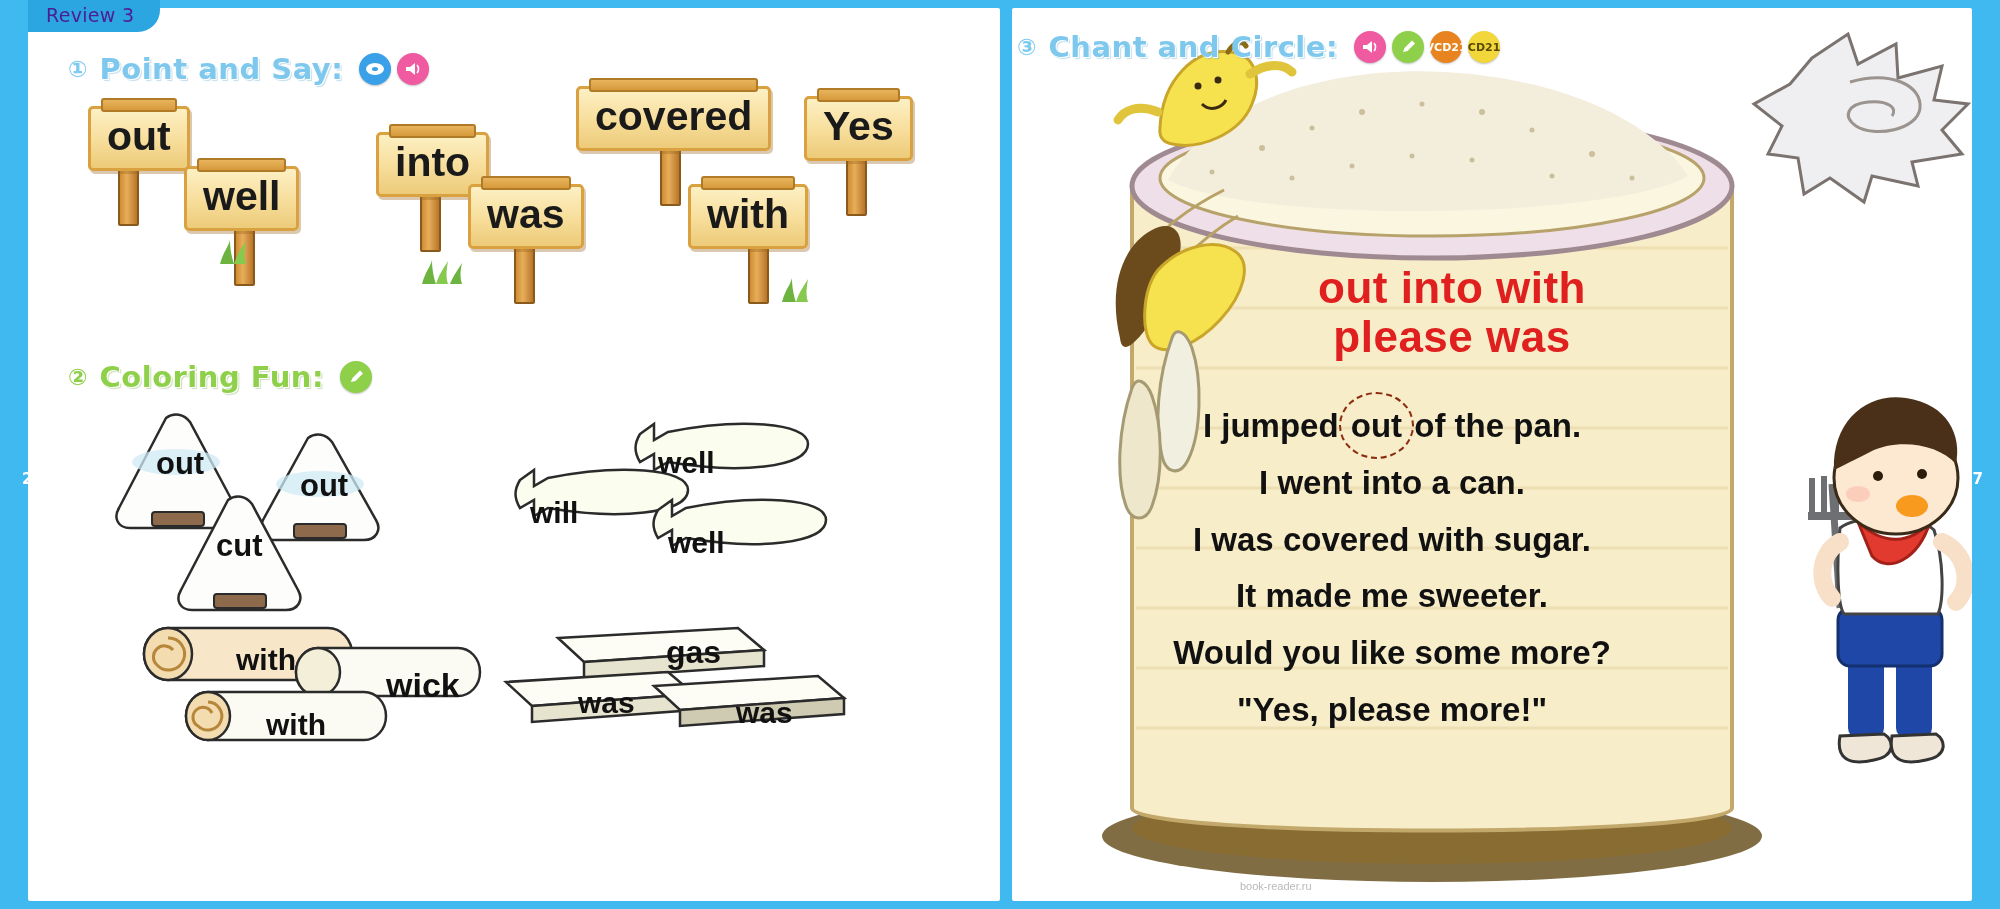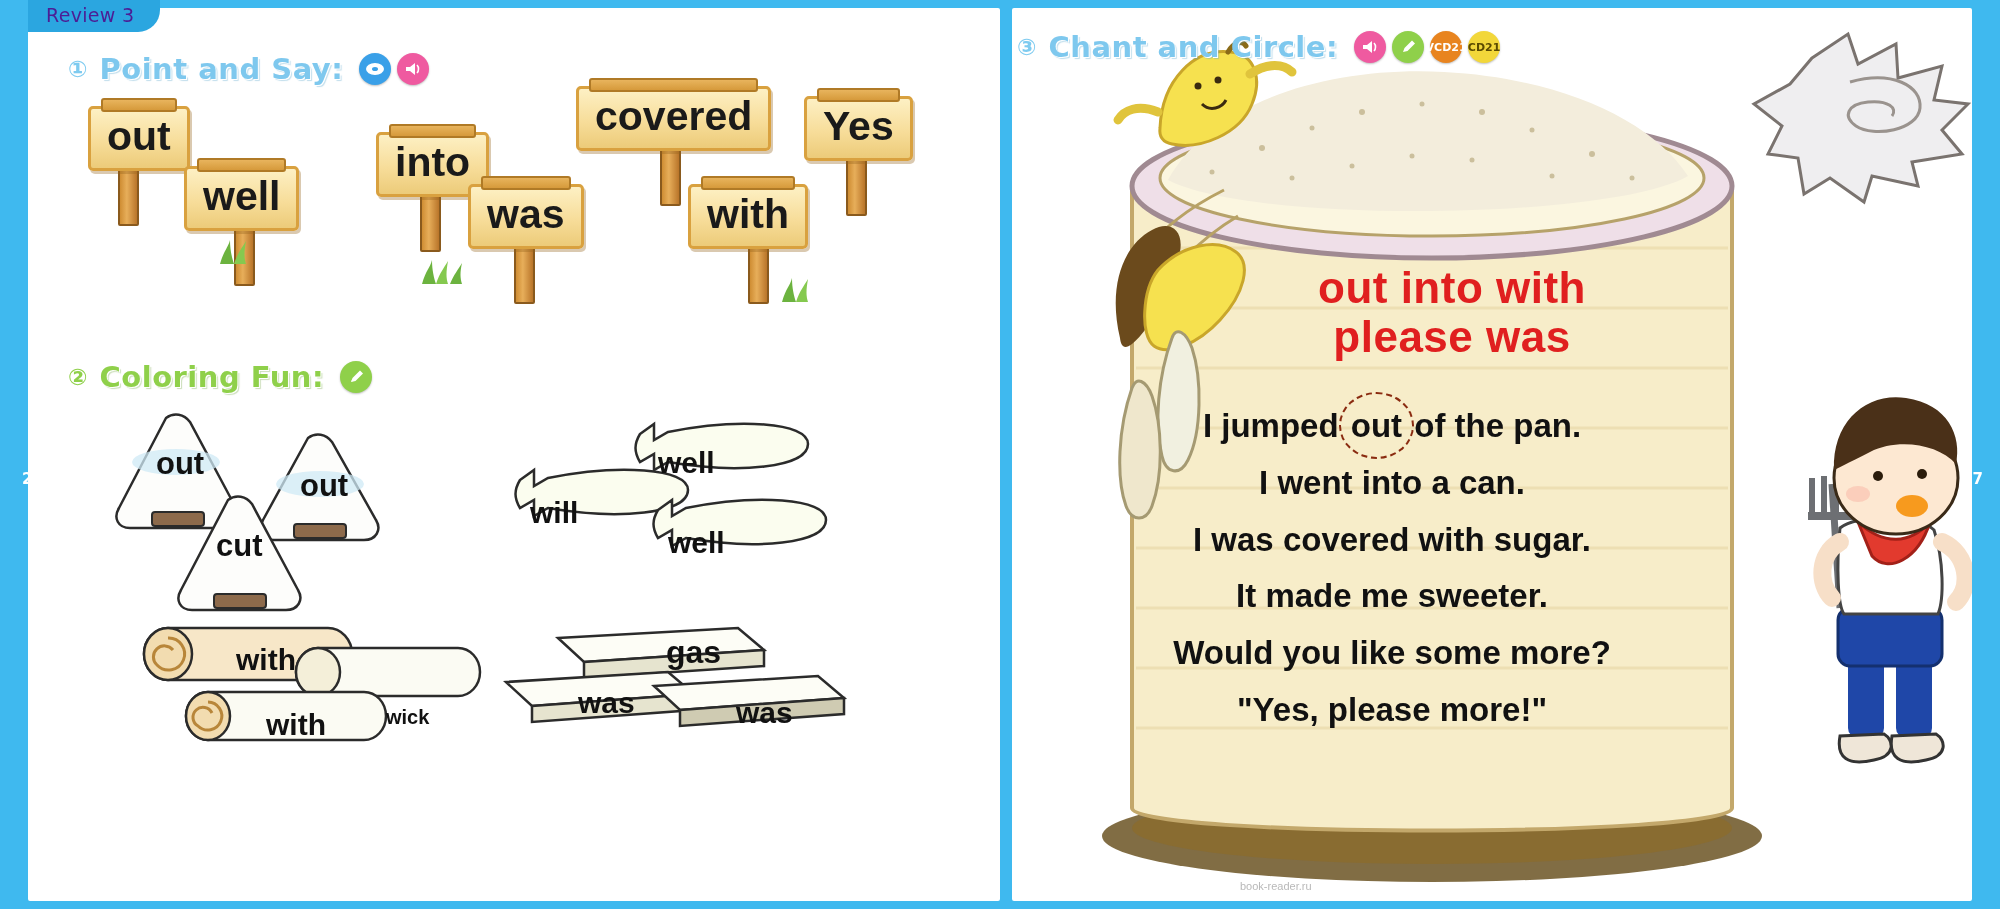--- a/index.html
+++ b/index.html
@@ -314,21 +314,21 @@
           <ellipse cx="40" cy="46" rx="24" ry="26" fill="#f2dcb0"></ellipse>
           <path d="M40 46 m0,-16 a16 16 0 1 1 -11 27 a11 11 0 1 1 16 -15" fill="none" stroke="#b8863a" stroke-width="3"></path>
           <path d="M190 40 L330 40 A22 24 0 0 1 330 88 L190 88 A22 24 0 0 1 190 40Z" fill="#fbfbf3"></path>
           <ellipse cx="190" cy="64" rx="22" ry="24" fill="#f4efd9"></ellipse>
           <path d="M80 84 L236 84 A22 24 0 0 1 236 132 L80 132 A22 24 0 0 1 80 84Z" fill="#fbfbf3"></path>
           <ellipse cx="80" cy="108" rx="22" ry="24" fill="#f2dcb0"></ellipse>
           <path d="M80 108 m0,-14 a14 14 0 1 1 -10 24 a10 10 0 1 1 14 -13" fill="none" stroke="#b8863a" stroke-width="3"></path>
         </g>
       </svg>
       <span class="shape-label" style="left:168px; top:235px; font-size:30px;">with</span>
-      <span class="shape-label" style="left:318px; top:258px; font-size:20px;margin-top:40px;">wick</span>
+      <span class="shape-label" style="left:318px; top:258px; font-size:34px;">wick</span>
       <span class="shape-label" style="left:198px; top:300px; font-size:30px;">with</span>
 
       <svg width="360" height="150" style="position:absolute;left:420px;top:212px;" viewBox="0 0 360 150">
         <g stroke="#2b2b2b" stroke-width="2.5">
           <path d="M70 18 L250 8 L276 30 L96 42 Z" fill="#fdfdf6"></path>
           <path d="M96 42 L276 30 L276 46 L96 58 Z" fill="#e6e4cf"></path>
           <path d="M18 62 L180 52 L206 74 L44 86 Z" fill="#fdfdf6"></path>
           <path d="M44 86 L206 74 L206 90 L44 102 Z" fill="#e6e4cf"></path>
           <path d="M166 66 L330 56 L356 78 L192 90 Z" fill="#fdfdf6"></path>
           <path d="M192 90 L356 78 L356 94 L192 106 Z" fill="#cfcbb2"></path>

